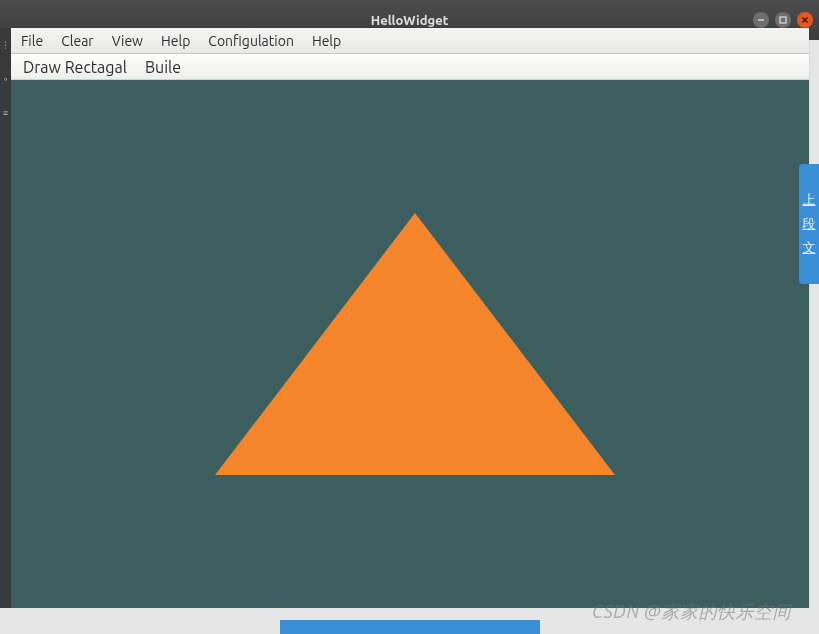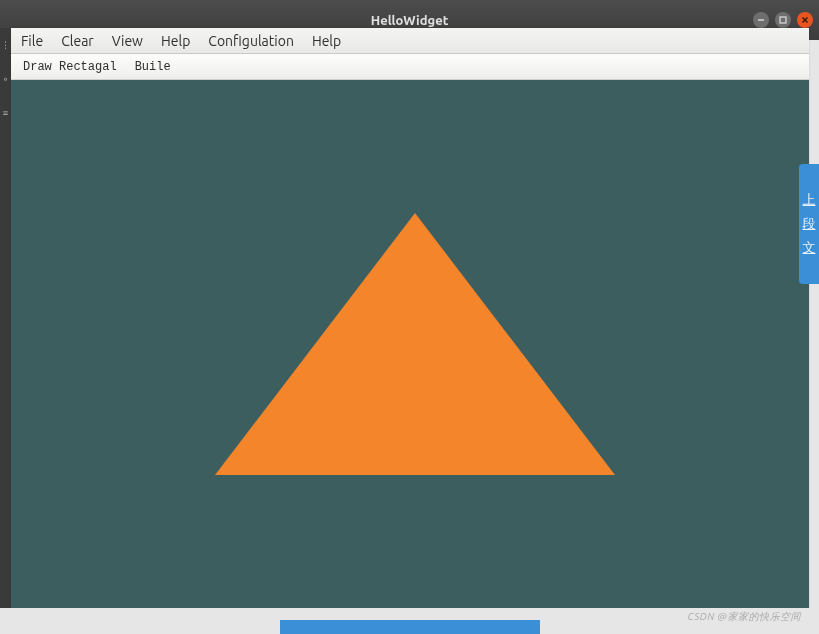--- a/index.html
+++ b/index.html
@@ -66,24 +66,23 @@
     .toolbar {
       height: 26px;
       background: linear-gradient(to bottom, #fdfdfc, #eeeeed);
       border-bottom: 1px solid #d0d0cf;
       display: flex;
       align-items: center;
       padding: 0 12px;
       gap: 18px;
     }
     .toolbar-btn {
-      font-size: 12px;
+      font-size: 16px;
       color: #2f2f2f;
       cursor: pointer;
-      font-family: Liberation Mono, monospace;
     }
     .window-body {
       position: absolute;
       top: 28px;
       left: 11px;
       right: 10px;
       bottom: 26px;
       background: #eab308;
       display: flex;
       flex-direction: column;
@@ -135,22 +134,22 @@
       align-items: center;
       justify-content: center;
       gap: 6px;
       color: #eaf2fa;
       font-size: 13px;
     }
     .right-float span { text-decoration: underline; }
     .watermark {
       position: absolute;
       bottom: 10px;
-      right: 18px;
-      font-size: 10px;
+      right: 28px;
+      font-size: 18px;
       color: rgba(120,120,120,0.55);
       font-style: italic;
       letter-spacing: 0.5px;
     }
     .bottom-bg {
       position: absolute;
       left: 0;
       right: 0;
       bottom: 0;
       height: 26px;

